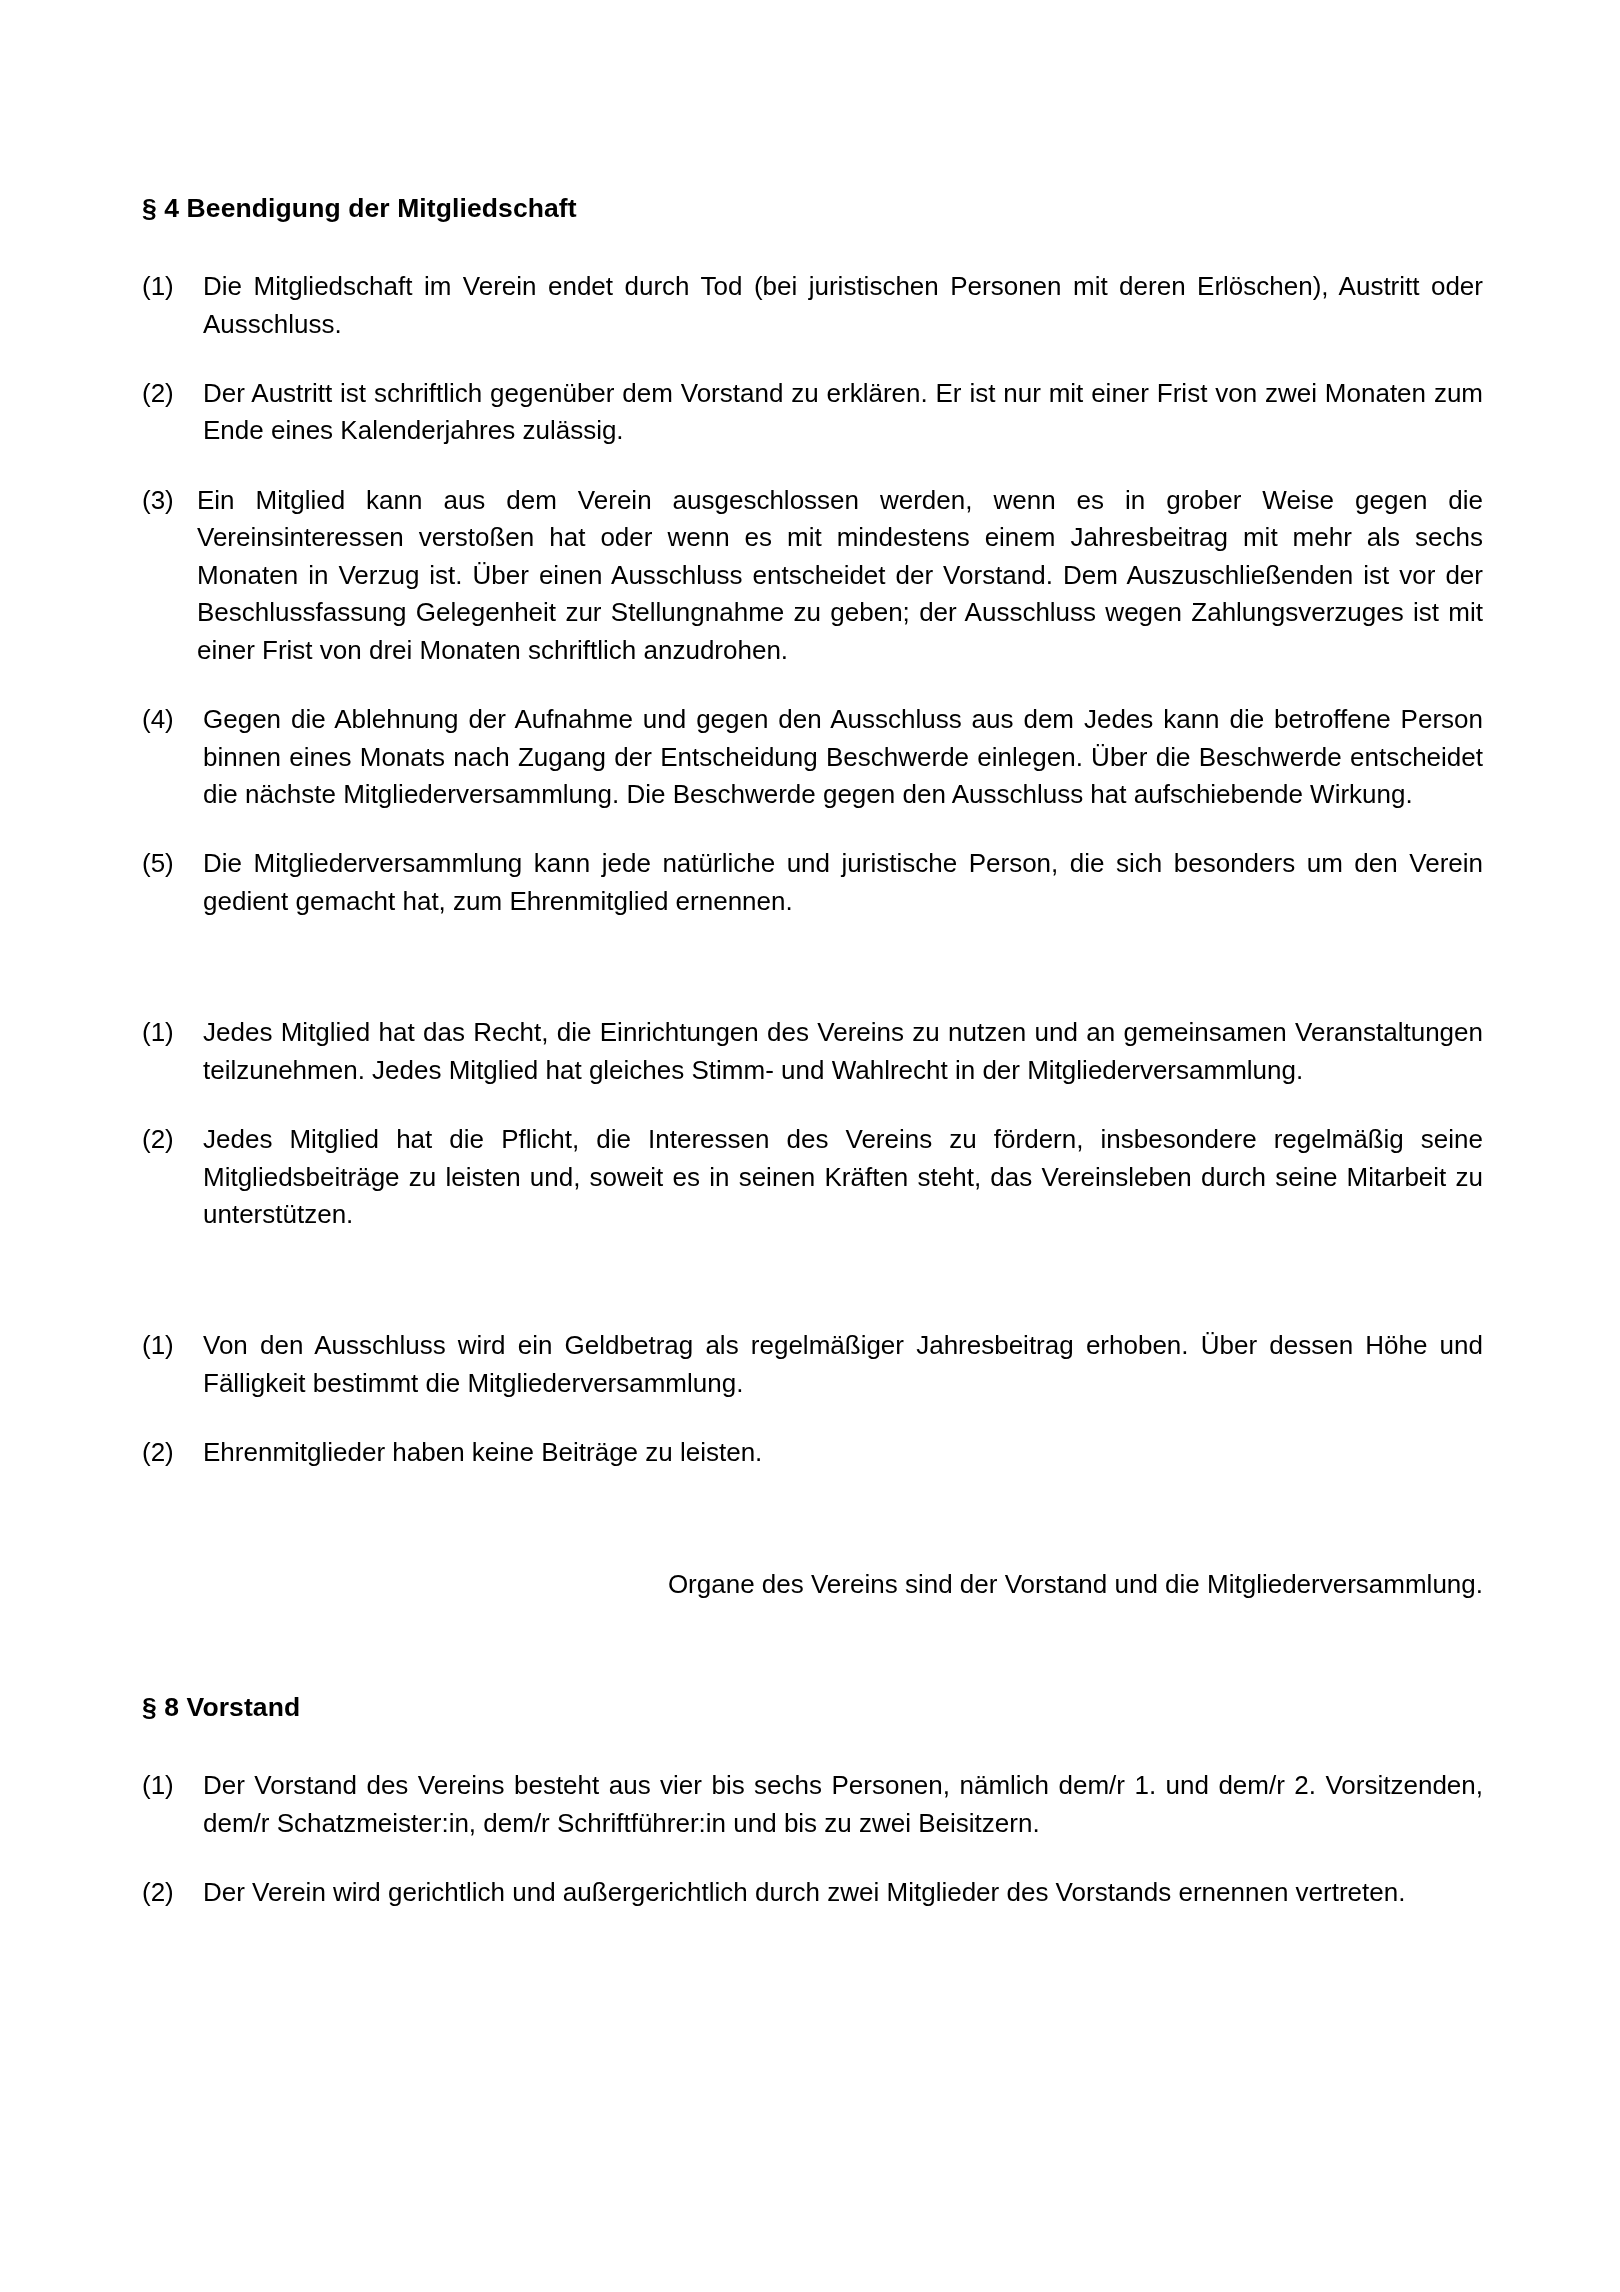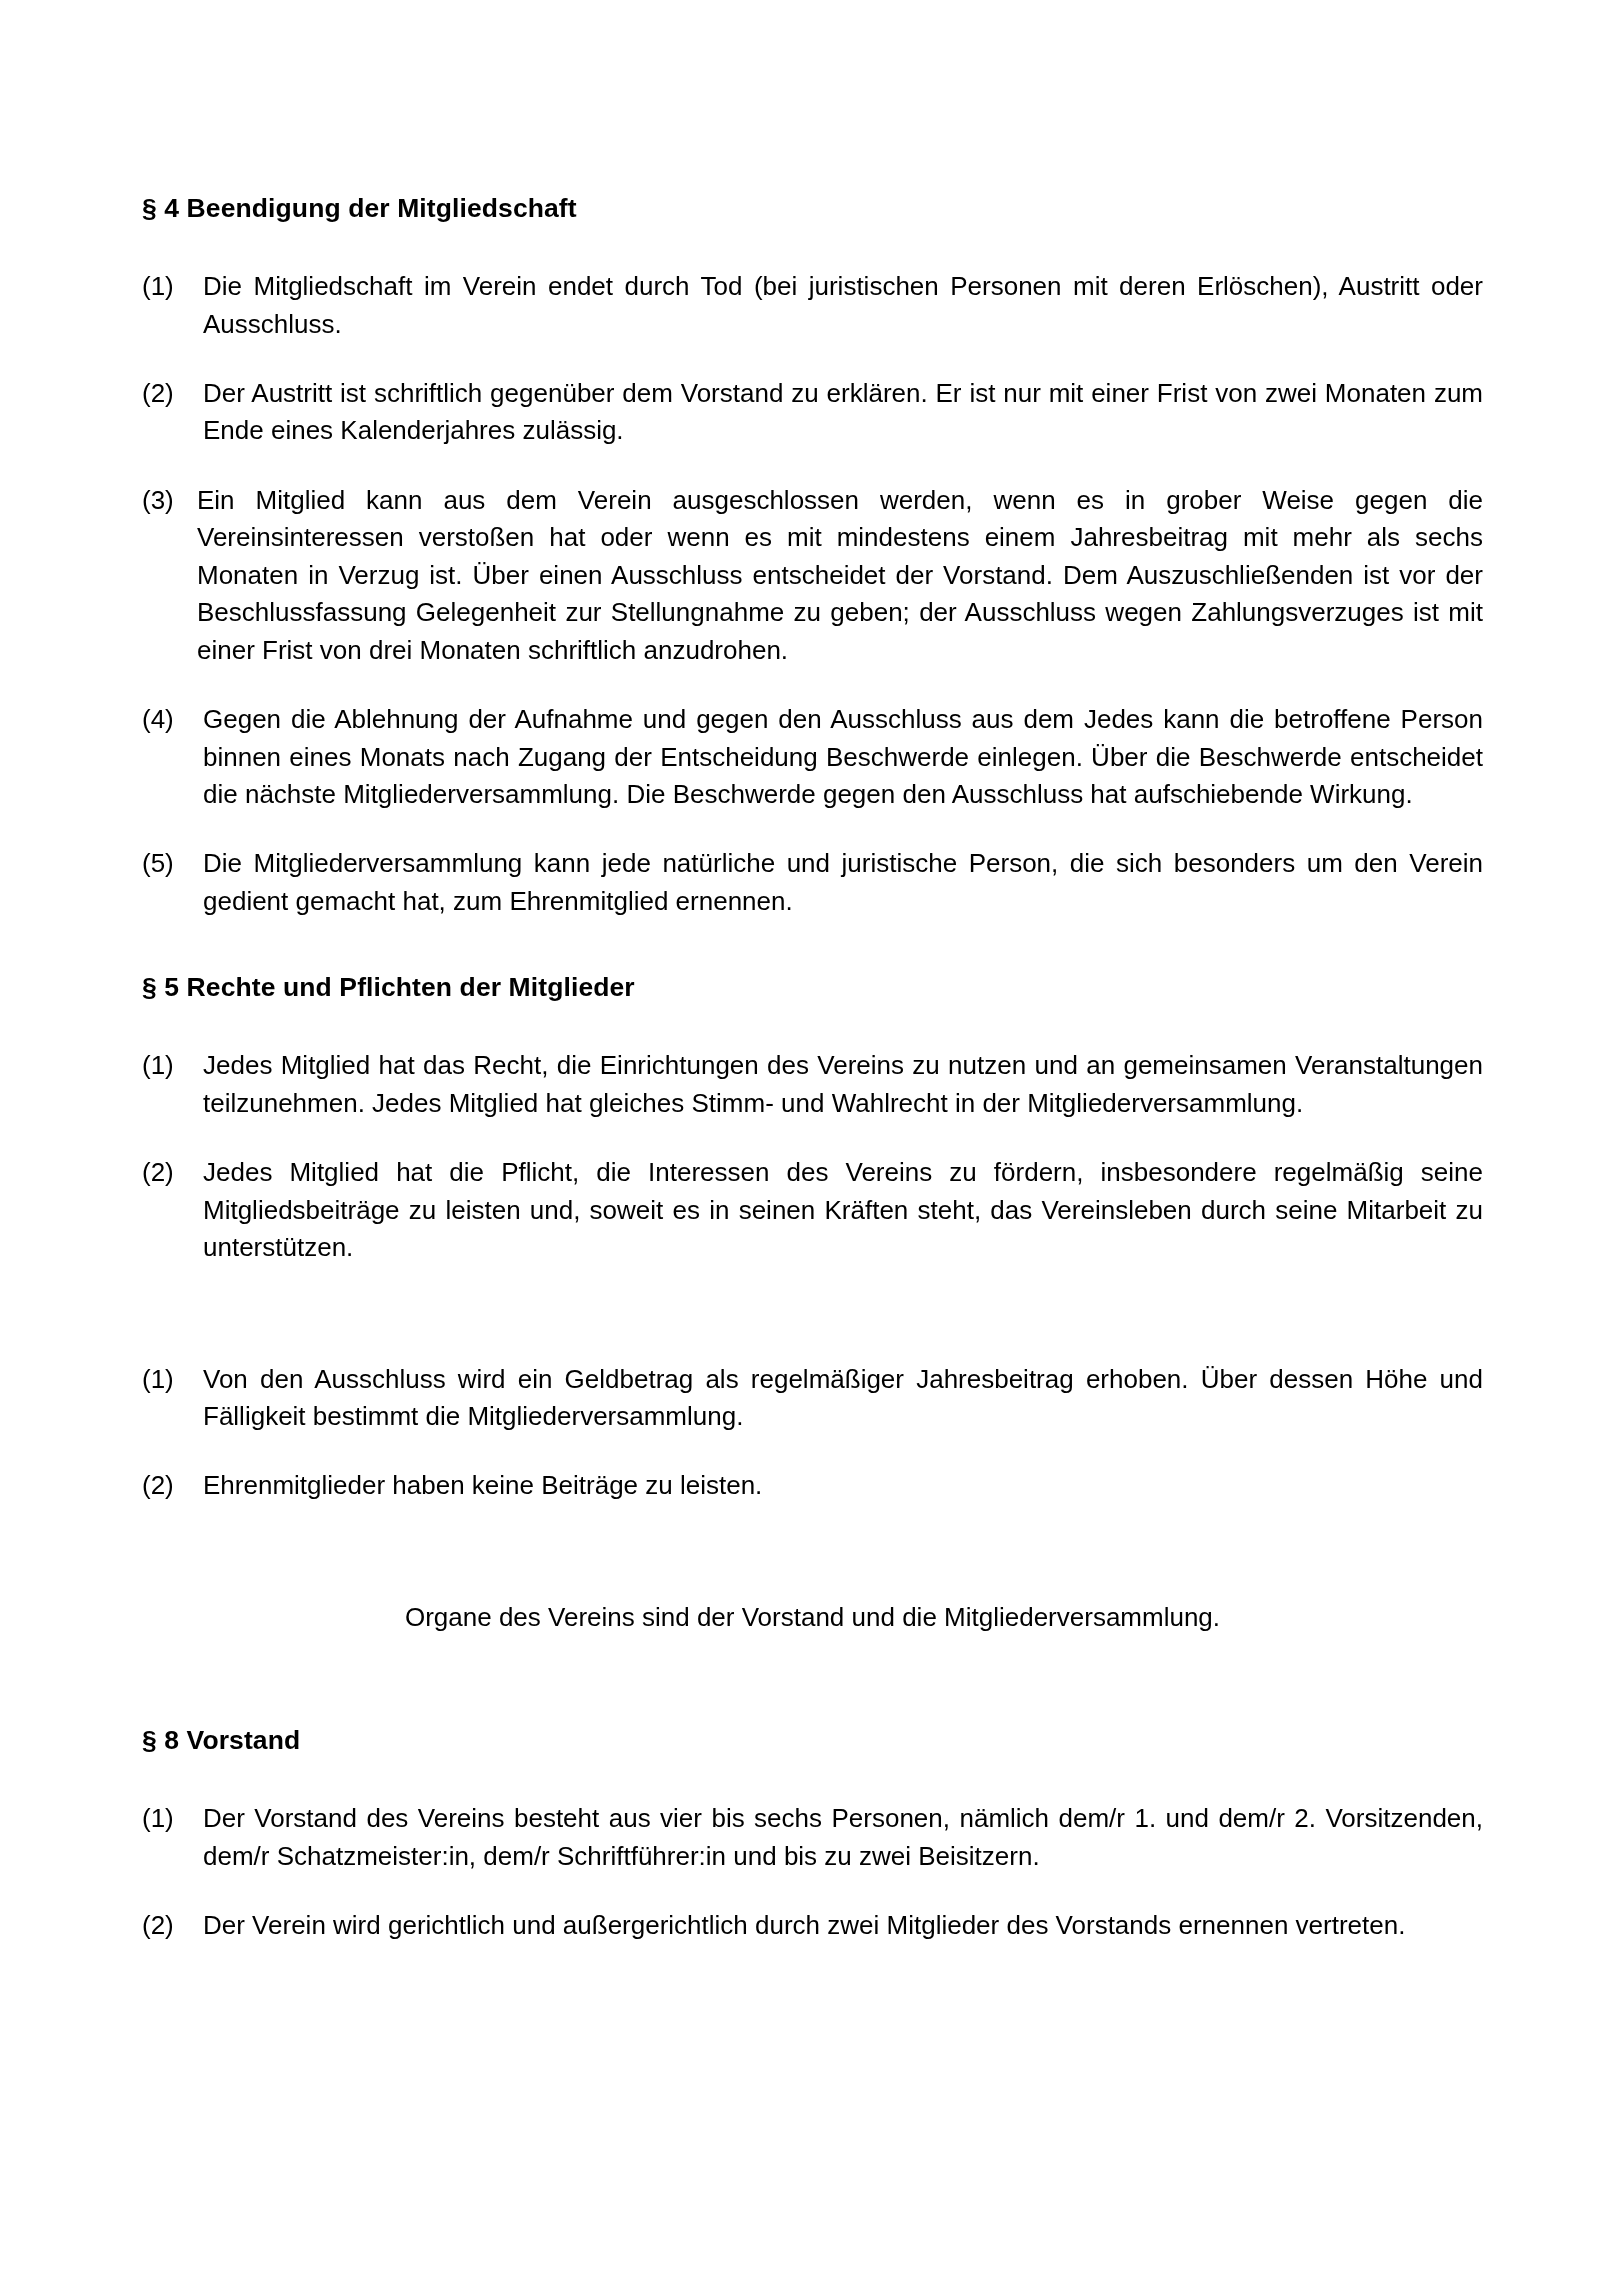--- a/index.html
+++ b/index.html
@@ -53,21 +53,21 @@
   }
   .para .ptext {
     flex: 1 1 auto;
     text-align: justify;
     text-align-last: left;
     hyphens: none;
   }
   .plain-para {
     font-size: 26px;
     line-height: 1.44;
-    text-align: center;
+    text-align: right;
   }
   
   .para.tight .marker { width: 55px; }
 </style>
 </head>
 <body>
 
 <div class="page">
   <div class="content">
 
@@ -98,21 +98,20 @@
     </div>
     <div class="gap-para"></div>
 
     <div class="para">
       <span class="marker">(5)</span>
       <span class="ptext">Die Mitgliederversammlung kann jede natürliche und juristische Person, die sich besonders um den Verein gedient gemacht hat, zum Ehrenmitglied ernennen.</span>
     </div>
 
     <div class="gap-section"></div>
 
-    <h2 class="section-heading">§ 5 Rechte und Pflichten der Mitglieder</h2>
     <div class="gap-after-heading"></div>
 
     <div class="para">
       <span class="marker">(1)</span>
       <span class="ptext">Jedes Mitglied hat das Recht, die Einrichtungen des Vereins zu nutzen und an gemeinsamen Veranstaltungen teilzunehmen. Jedes Mitglied hat gleiches Stimm- und Wahlrecht in der Mitgliederversammlung.</span>
     </div>
     <div class="gap-para"></div>
 
     <div class="para">
       <span class="marker">(2)</span>

